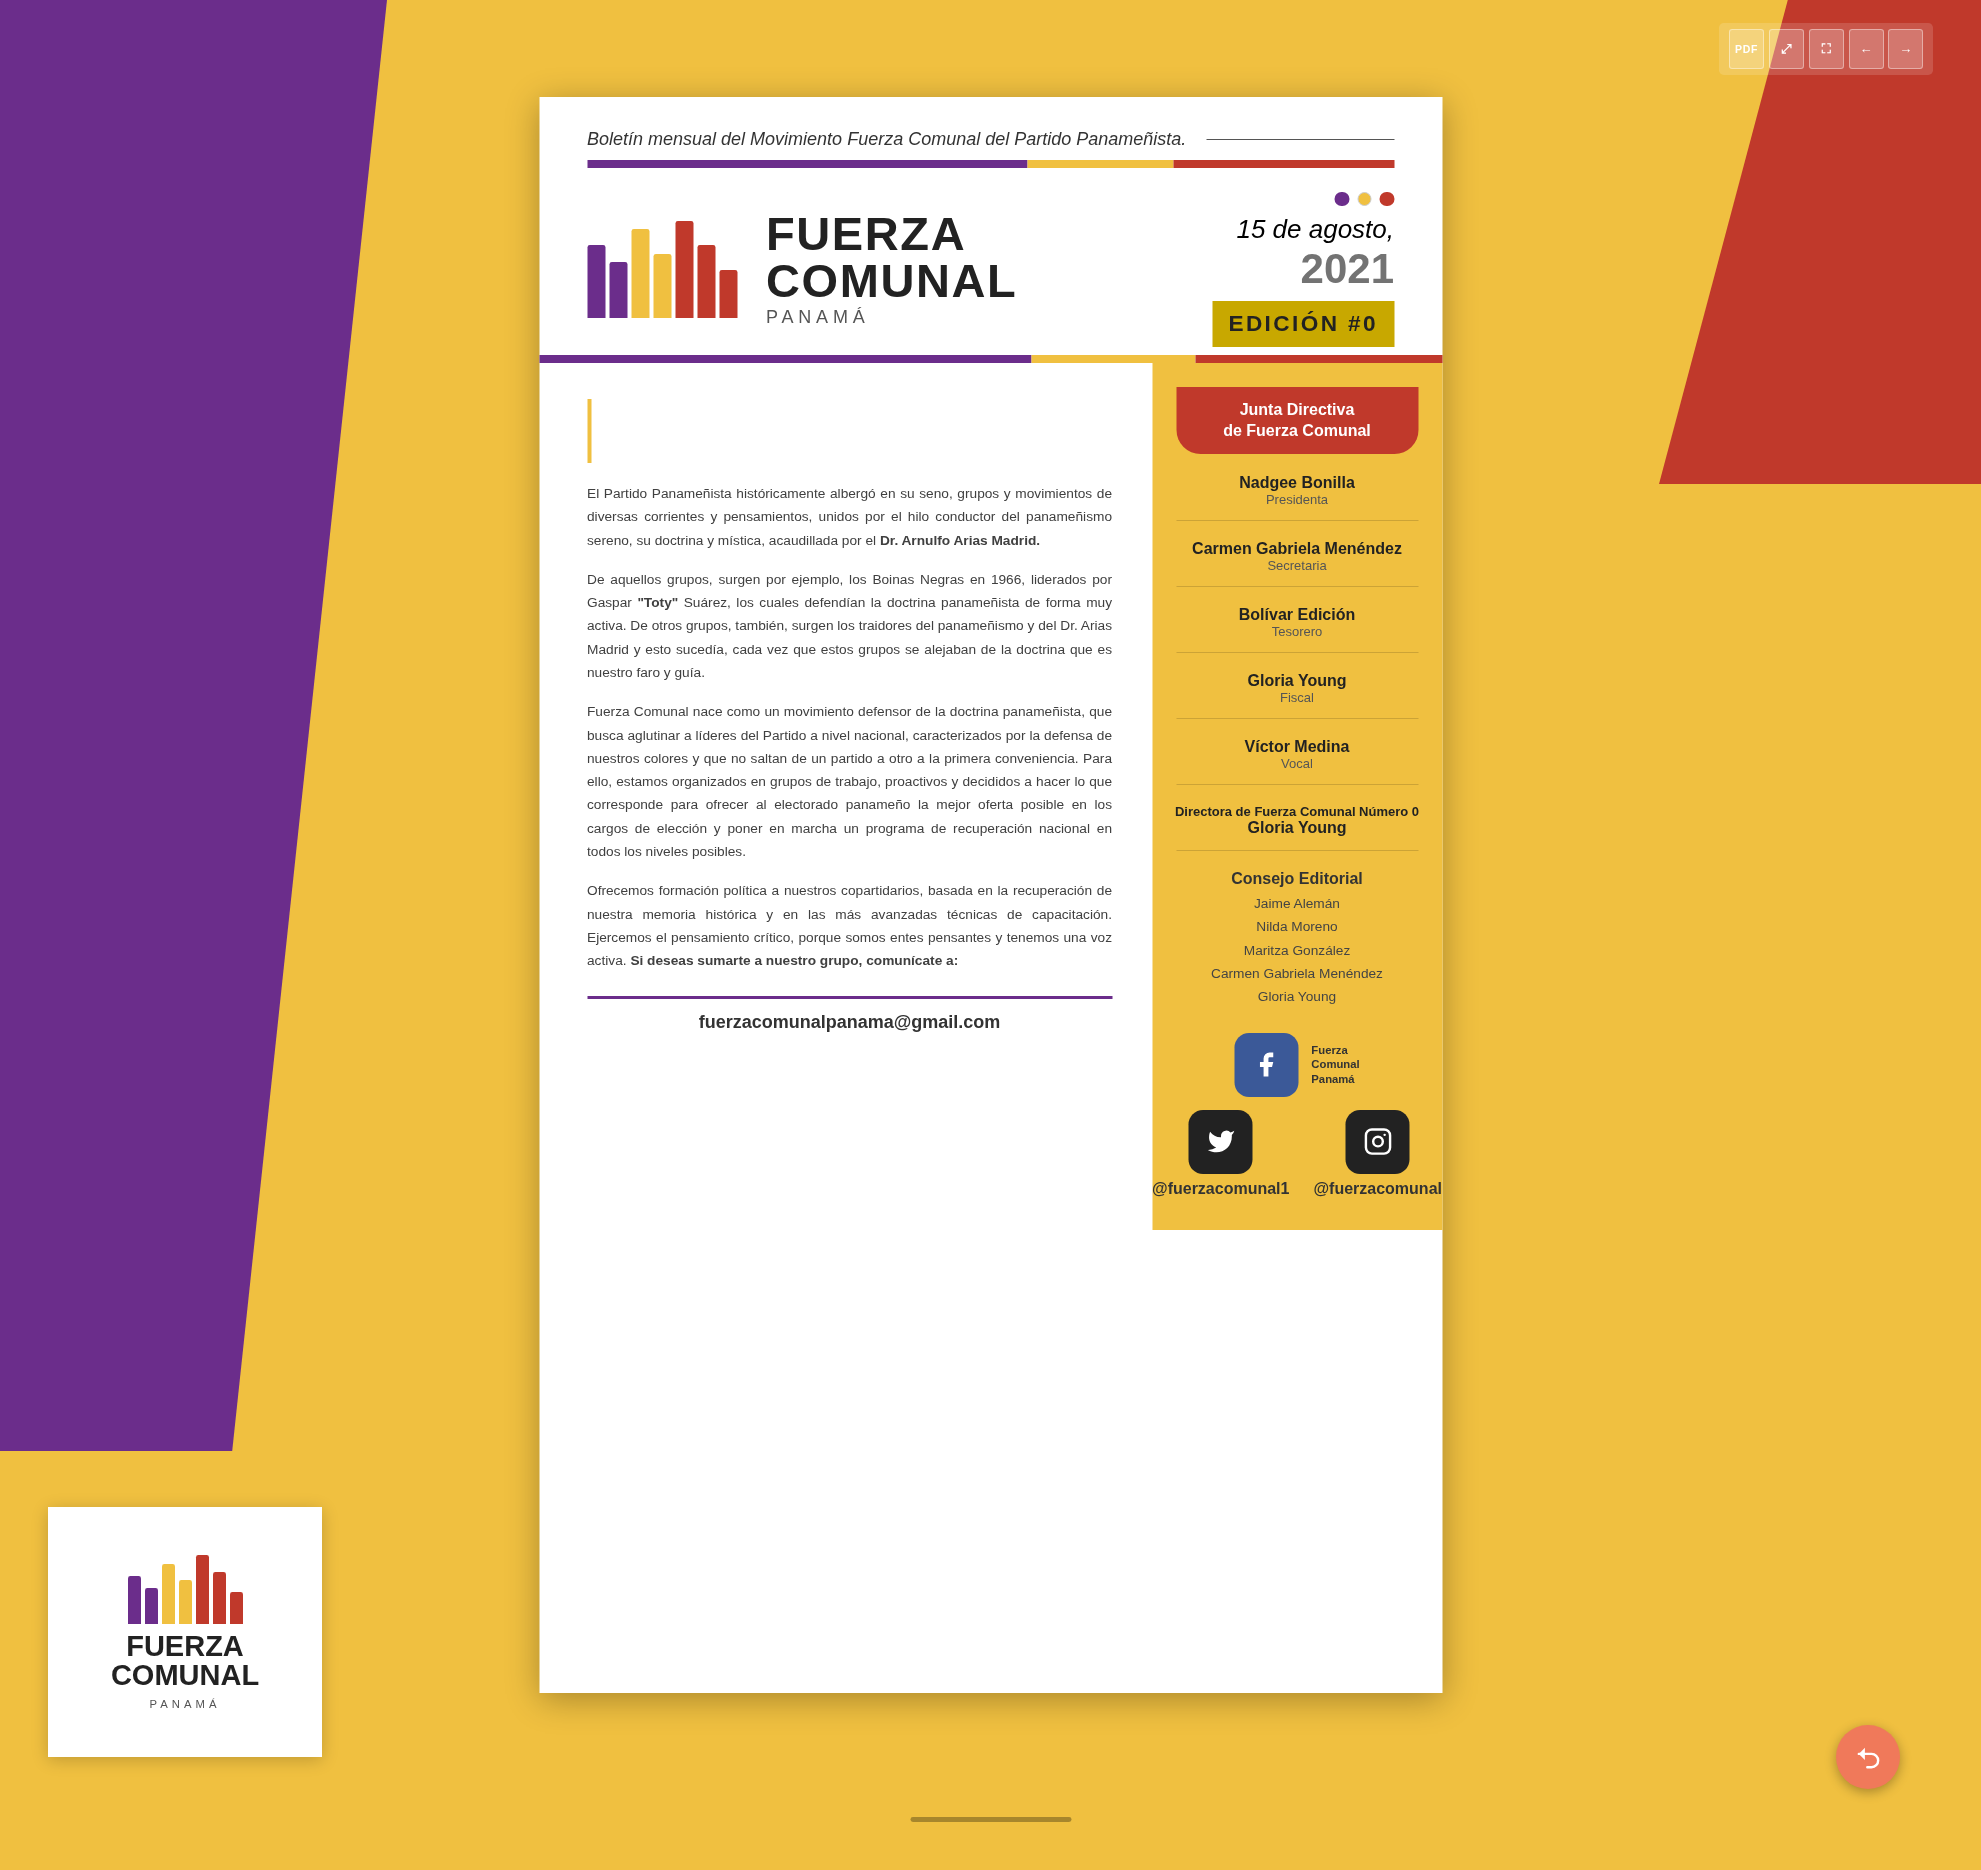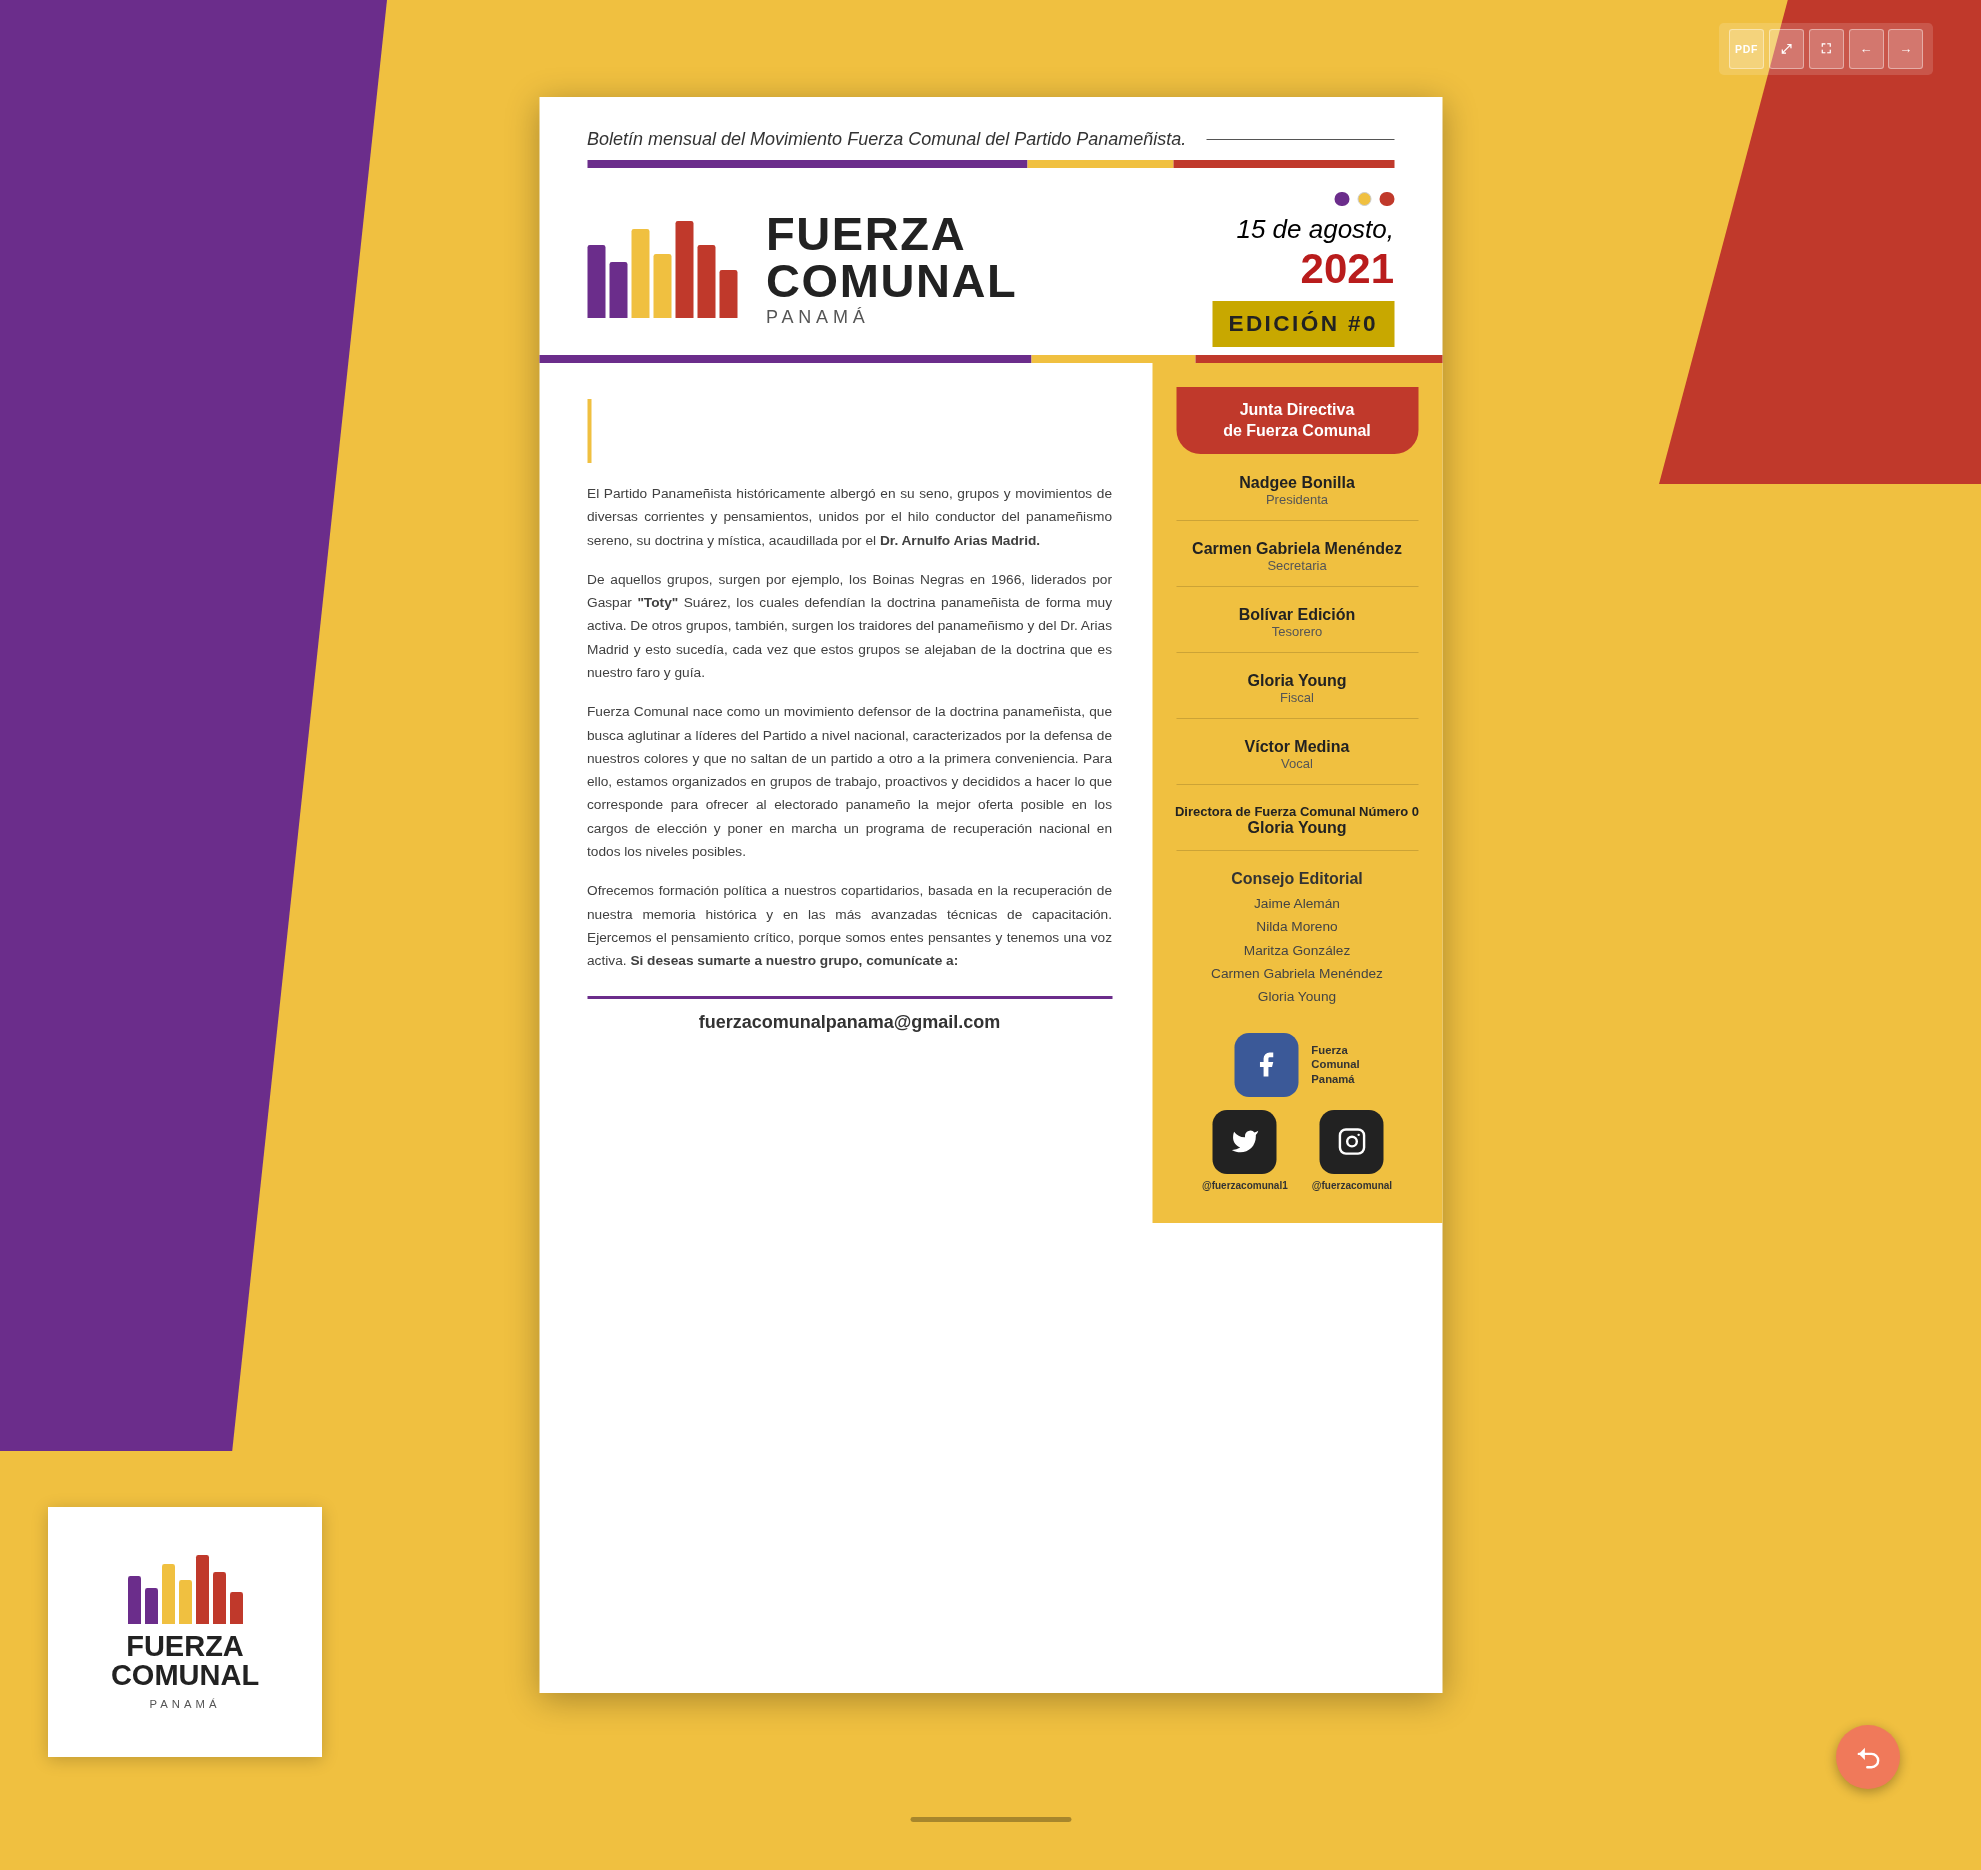--- a/index.html
+++ b/index.html
@@ -179,21 +179,21 @@
 
     .date-text {
       font-size: 26px;
       color: #000000;
       font-style: italic;
       line-height: 1.2;
     }
     .date-year {
       font-size: 42px;
       font-weight: 900;
-      color: #b91c1c;
+      color: #737373;
     }
 
     .edition-badge {
       background: #c8a800;
       padding: 9.7px 16px;
       margin-top: 8px;
       display: inline-block;
     }
     .edition-text {
       font-size: 22.6px;
@@ -351,21 +351,21 @@
       align-items: center;
       justify-content: center;
       font-size: 32px;
       color: #fff;
       cursor: pointer;
     }
     .fb-bg { background: #3b5998; }
     .tw-bg { background: #222; }
     .ig-bg { background: #222; }
     .social-handle {
-      font-size: 10px;
+      font-size: 16px;
       color: #333;
       font-weight: 600;
     }
 
     
     .bottom-logo-panel {
       position: absolute;
       bottom: 113px;
       left: 48px;
       width: 274px;

